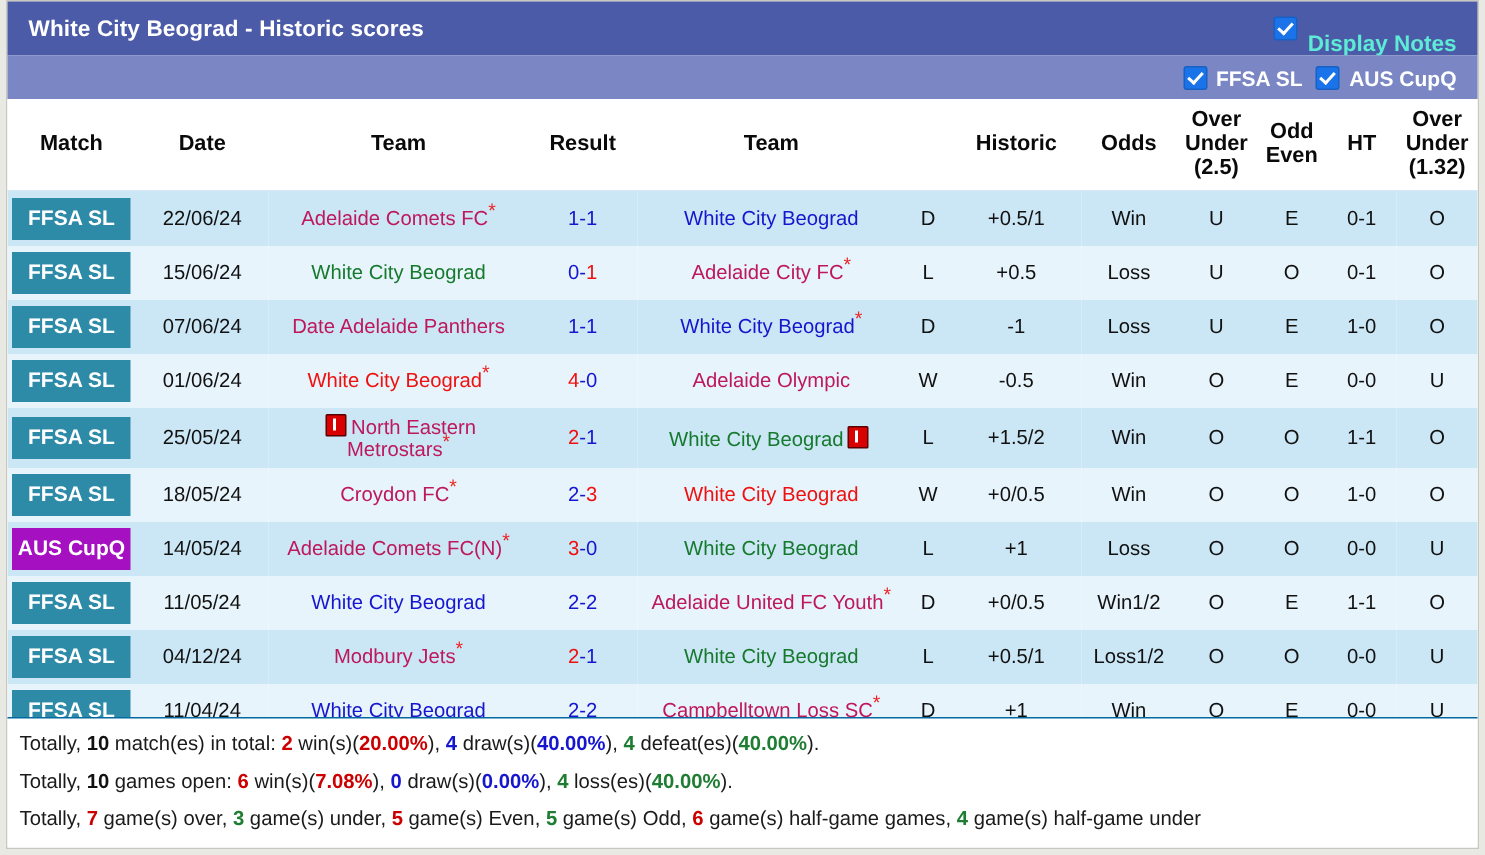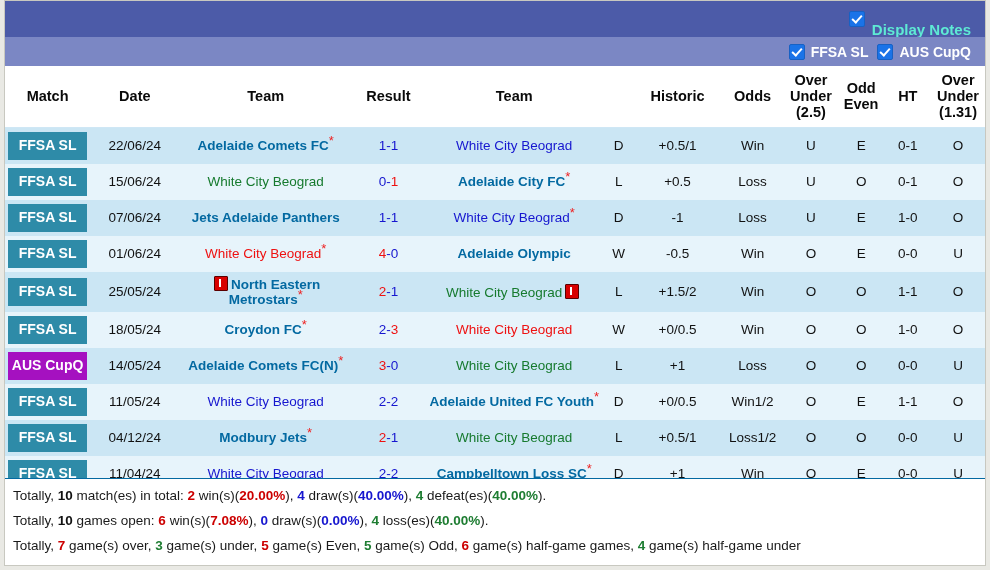--- a/index.html
+++ b/index.html
@@ -144,21 +144,21 @@
     line-height:1.1;
     padding:5px 2px;
     box-sizing:border-box;
   }
   .badge.ffsa{background:#2e8ba8;}
   .badge.auscup{background:#a511c0;}
 
   .date-cell{color:#1a1a1a;font-size:13.5px;}
 
   
-  .t-black{color:#0369a1;font-weight:bold;}
+  .t-black{color:#be185d;}
   .t-blue{color:#1616cf;}
   .t-green{color:#167a2e;}
   .t-red{color:#ee1111;}
   .star{color:#ee2222;font-size:13px;vertical-align:super;line-height:0;}
 
   .redcard{
     display:inline-block;
     width:12px;height:13px;
     background:#d80000;
     border:1px solid #5a0000;
@@ -203,20 +203,21 @@
   .f-blue{color:#1616cf;font-weight:bold;}
   .f-green{color:#1e7d32;font-weight:bold;}
   .f-bold{font-weight:bold;color:#111;}
 </style>
 </head>
 <body>
 
 <div class="app">
 
   <div class="titlebar">
+    <span class="ttl">White City Beograd - Historic scores</span>
     <span class="spacer"></span>
     <span class="notes-wrap">
       <span class="cbx"></span>
       <span class="lbl">Display Notes</span>
     </span>
   </div>
 
   <div class="filterbar">
     <span class="grp">
       <span class="cbx"></span>
@@ -260,21 +261,21 @@
             <span>(2.5)</span>
           </th>
           <th>
             <span>Odd</span><br>
             <span>Even</span>
           </th>
           <th>HT</th>
           <th>
             <span>Over</span><br>
             <span>Under</span><br>
-            <span>(1.31)</span>
+            <span>(1.32)</span>
           </th>
         </tr>
       </thead>
       <tbody id="rows-body">
           <tr class="r-odd">
             <td class="match-cell">
               <div class="badge ffsa">FFSA SL</div>
             </td>
             <td class="date-cell">22/06/24</td>
             <td><span class="t-black">Adelaide Comets FC</span><span class="star">*</span></td>
@@ -302,21 +303,21 @@
             <td class="v-green">U</td>
             <td class="v-green">O</td>
             <td class="v-black">0-1</td>
             <td class="v-red">O</td>
           </tr>
           <tr class="r-odd">
             <td class="match-cell">
               <div class="badge ffsa">FFSA SL</div>
             </td>
             <td class="date-cell">07/06/24</td>
-            <td><span class="t-black">Jets Adelaide Panthers</span></td>
+            <td><span class="t-black">Date Adelaide Panthers</span></td>
             <td><span class="sc-blue">1</span><span class="sc-dash">-</span><span class="sc-blue">1</span></td>
             <td><span class="t-blue">White City Beograd</span><span class="star">*</span></td>
             <td class="v-blue">D</td>
             <td class="v-blue">-1</td>
             <td class="v-green">Loss</td>
             <td class="v-green">U</td>
             <td class="v-red">E</td>
             <td class="v-black">1-0</td>
             <td class="v-red">O</td>
           </tr>

